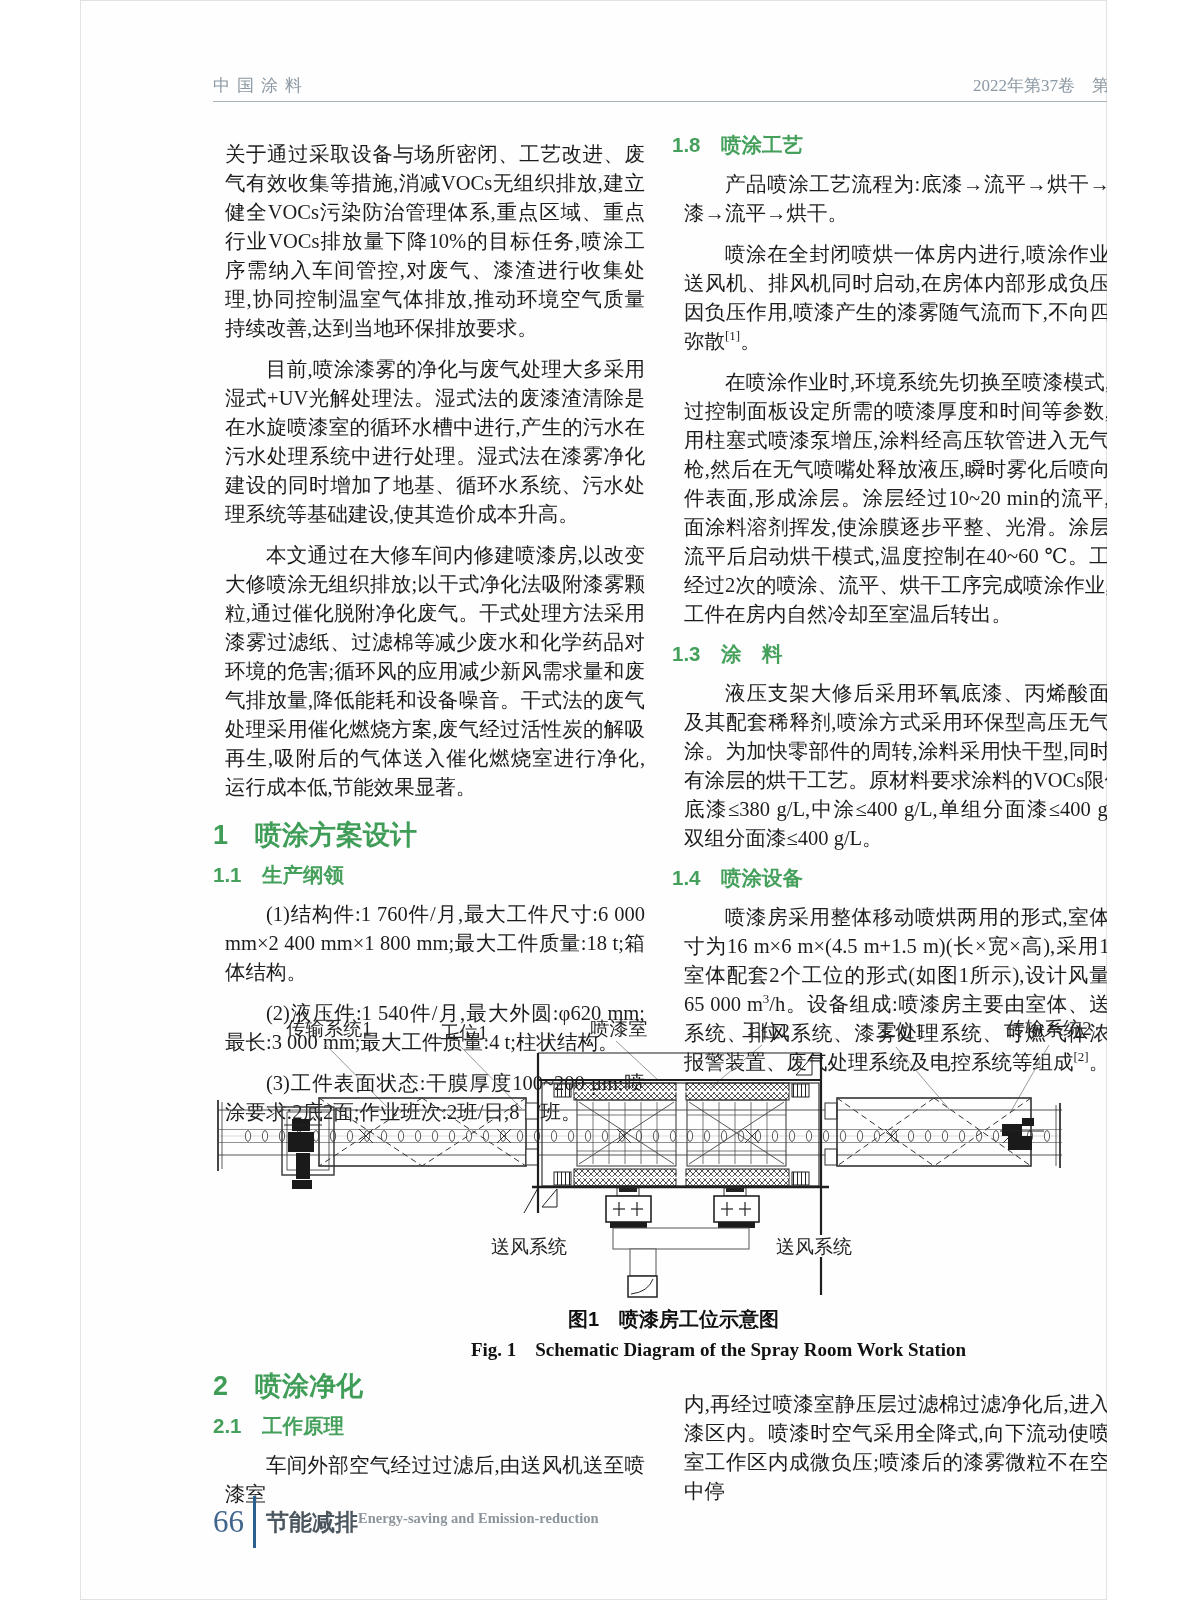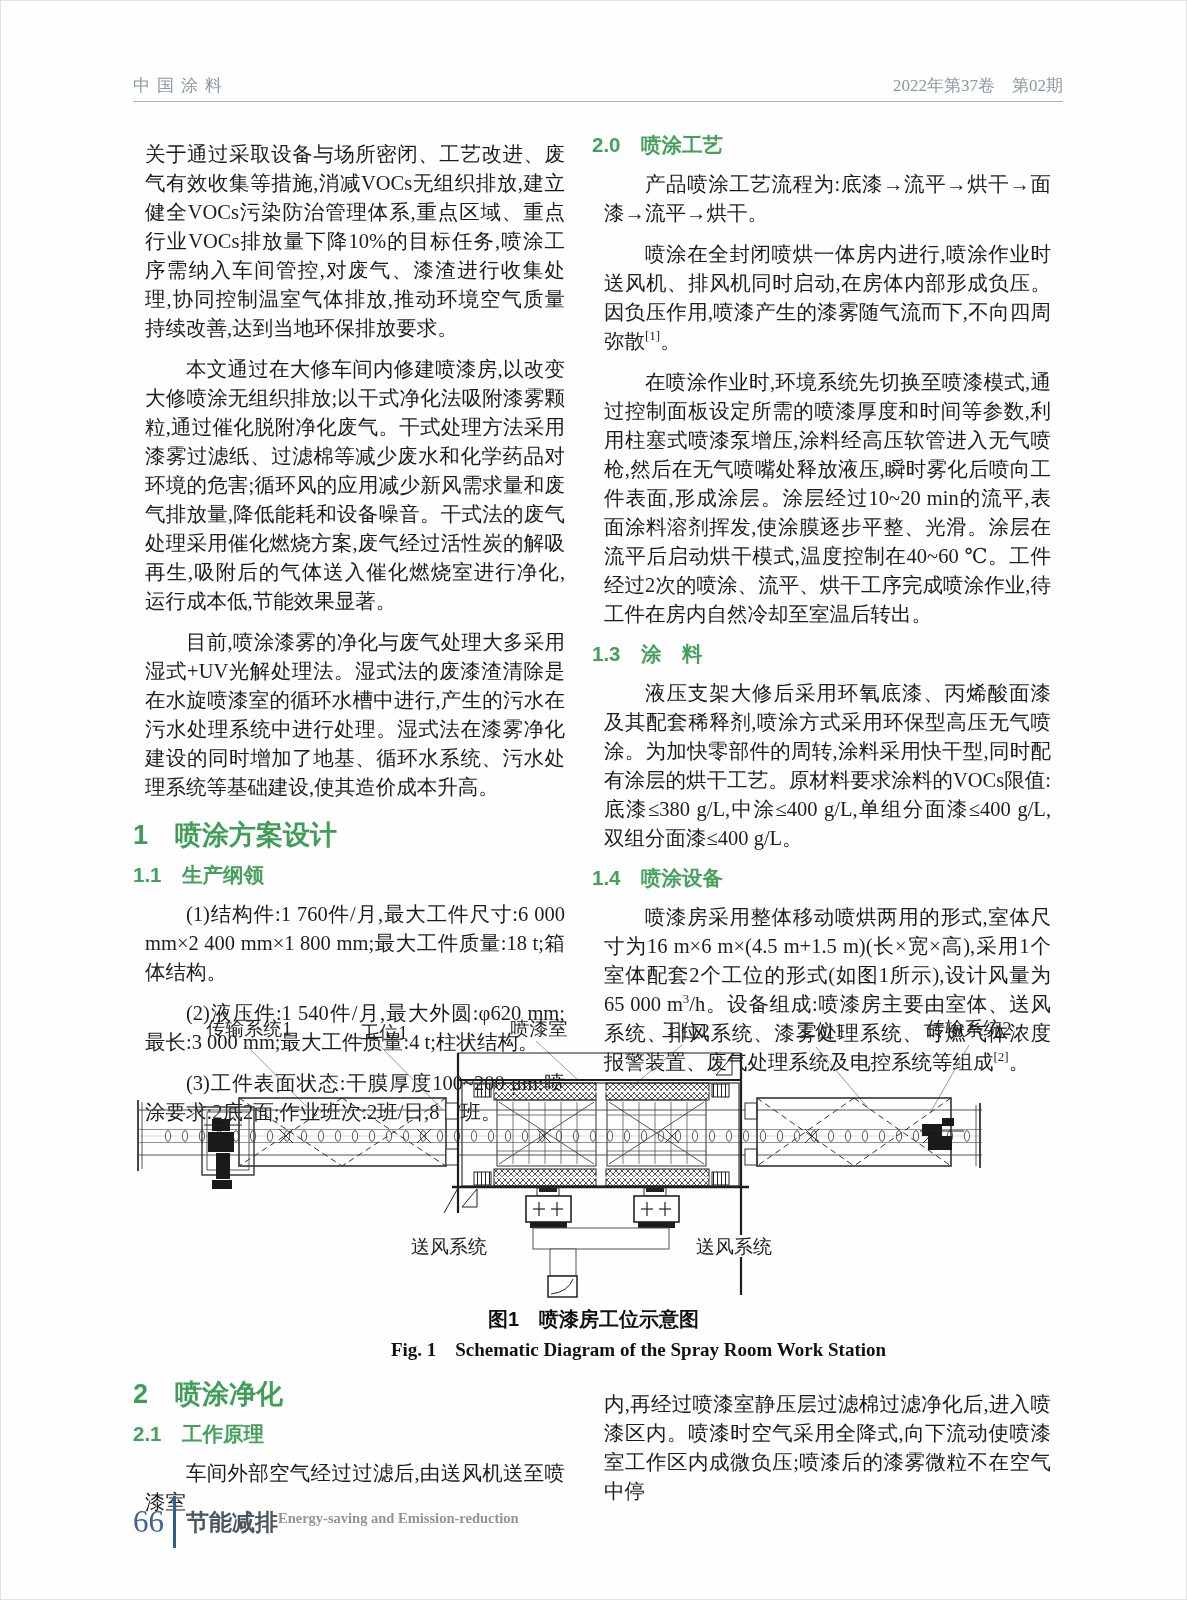--- a/index.html
+++ b/index.html
@@ -1,17 +1,17 @@
 <!DOCTYPE html>
 <html><head>
 <meta charset="utf-8">
 <style>
   html,body{margin:0;padding:0;background:#ffffff;}
   .page{
-    position:relative;width:1187px;height:1600px;margin:0 auto;
+    position:relative;width:1027px;height:1600px;margin:0 auto;
     background:#fefefe;overflow:hidden;
     box-shadow:inset 0 0 0 1px #e2e2e2;
     font-family:"Liberation Serif","DejaVu Serif",serif;color:#1c1c1c;
   }
   
   .hdr{position:absolute;left:133px;top:74px;width:930px;display:flex;justify-content:space-between;
        color:#8b98a3;font-size:17px;}
   .hdr .journal{letter-spacing:7px;}
   .hdr-rule{position:absolute;left:133px;top:101px;width:930px;height:1px;background:#a9b3ba;}
   
@@ -51,31 +51,31 @@
 <div class="page">
 
   <div class="hdr">
     <span class="journal">中国涂料</span>
     <span class="issue">2022年第37卷　第02期</span>
   </div>
   <div class="hdr-rule"></div>
 
   <div class="col col-lt">
     <p>关于通过采取设备与场所密闭、工艺改进、废气有效收集等措施,消减VOCs无组织排放,建立健全VOCs污染防治管理体系,重点区域、重点行业VOCs排放量下降10%的目标任务,喷涂工序需纳入车间管控,对废气、漆渣进行收集处理,协同控制温室气体排放,推动环境空气质量持续改善,达到当地环保排放要求。</p>
+    <p class="ind">目前,喷涂漆雾的净化与废气处理大多采用湿式+UV光解处理法。湿式法的废漆渣清除是在水旋喷漆室的循环水槽中进行,产生的污水在污水处理系统中进行处理。湿式法在漆雾净化建设的同时增加了地基、循环水系统、污水处理系统等基础建设,使其造价成本升高。</p>
     <p class="ind">本文通过在大修车间内修建喷漆房,以改变大修喷涂无组织排放;以干式净化法吸附漆雾颗粒,通过催化脱附净化废气。干式处理方法采用漆雾过滤纸、过滤棉等减少废水和化学药品对环境的危害;循环风的应用减少新风需求量和废气排放量,降低能耗和设备噪音。干式法的废气处理采用催化燃烧方案,废气经过活性炭的解吸再生,吸附后的气体送入催化燃烧室进行净化,运行成本低,节能效果显著。</p>
-    <p class="ind">目前,喷涂漆雾的净化与废气处理大多采用湿式+UV光解处理法。湿式法的废漆渣清除是在水旋喷漆室的循环水槽中进行,产生的污水在污水处理系统中进行处理。湿式法在漆雾净化建设的同时增加了地基、循环水系统、污水处理系统等基础建设,使其造价成本升高。</p>
     <h2 class="green1">1　喷涂方案设计</h2>
     <h3 class="green2">1.1　生产纲领</h3>
     <p class="ind">(1)结构件:1 760件/月,最大工件尺寸:6 000 mm×2 400 mm×1 800 mm;最大工件质量:18 t;箱体结构。</p>
     <p class="ind">(2)液压件:1 540件/月,最大外圆:φ620 mm;最长:3 000 mm;最大工件质量:4 t;柱状结构。</p>
     <p class="ind">(3)工件表面状态:干膜厚度100~200 μm;喷涂要求:2底2面;作业班次:2班/日,8 h/班。</p>
   </div>
 
   <div class="col col-rt">
-    <h3 class="green2" style="margin-top:4px;">2.0　喷涂工艺</h3>
+    <h3 class="green2" style="margin-top:4px;">1.8　喷涂工艺</h3>
     <p class="ind">产品喷涂工艺流程为:底漆→流平→烘干→面漆→流平→烘干。</p>
     <p class="ind"><span>喷涂在全封闭喷烘一体房内进行,喷涂作业时送风机、排风机同时启动,在房体内部形成负压。因负压作用,喷漆产生的漆雾随气流而下,不向四周弥散</span><sup class="ref">[1]</sup><span>。</span></p>
     <p class="ind">在喷涂作业时,环境系统先切换至喷漆模式,通过控制面板设定所需的喷漆厚度和时间等参数,利用柱塞式喷漆泵增压,涂料经高压软管进入无气喷枪,然后在无气喷嘴处释放液压,瞬时雾化后喷向工件表面,形成涂层。涂层经过10~20 min的流平,表面涂料溶剂挥发,使涂膜逐步平整、光滑。涂层在流平后启动烘干模式,温度控制在40~60 ℃。工件经过2次的喷涂、流平、烘干工序完成喷涂作业,待工件在房内自然冷却至室温后转出。</p>
     <h3 class="green2">1.3　涂　料</h3>
     <p class="ind">液压支架大修后采用环氧底漆、丙烯酸面漆及其配套稀释剂,喷涂方式采用环保型高压无气喷涂。为加快零部件的周转,涂料采用快干型,同时配有涂层的烘干工艺。原材料要求涂料的VOCs限值:底漆≤380 g/L,中涂≤400 g/L,单组分面漆≤400 g/L,双组分面漆≤400 g/L。</p>
     <h3 class="green2">1.4　喷涂设备</h3>
     <p class="ind"><span>喷漆房采用整体移动喷烘两用的形式,室体尺寸为16 m×6 m×(4.5 m+1.5 m)(长×宽×高),采用1个室体配套2个工位的形式(如图1所示),设计风量为65 000 m</span><sup class="ref">3</sup><span>/h。设备组成:喷漆房主要由室体、送风系统、排风系统、漆雾处理系统、可燃气体浓度报警装置、废气处理系统及电控系统等组成</span><sup class="ref">[2]</sup><span>。</span></p>
   </div>
 
   <div class="fig-wrap">
@@ -313,21 +313,21 @@
       <text class="dlabel" x="325" y="250" text-anchor="middle">送风系统</text>
       <rect x="568" y="232" width="84" height="22" fill="#fefefe"></rect>
       <text class="dlabel" x="610" y="250" text-anchor="middle">送风系统</text>
     </svg>
   </div>
 
   <div class="cap-zh">图1　喷漆房工位示意图</div>
   <div class="cap-en">Fig. 1　Schematic Diagram of the Spray Room Work Station</div>
 
   <div class="col col-lb">
-    <h2 class="green1" style="margin-top:20px;">2　喷涂净化</h2>
+    <h2 class="green1" style="margin-top:12px;">2　喷涂净化</h2>
     <h3 class="green2">2.1　工作原理</h3>
     <p class="ind">车间外部空气经过过滤后,由送风机送至喷漆室</p>
   </div>
 
   <div class="col col-rb">
     <p>内,再经过喷漆室静压层过滤棉过滤净化后,进入喷漆区内。喷漆时空气采用全降式,向下流动使喷漆室工作区内成微负压;喷漆后的漆雾微粒不在空气中停</p>
   </div>
 
   <div class="ftr">
     <span class="pno">66</span>

